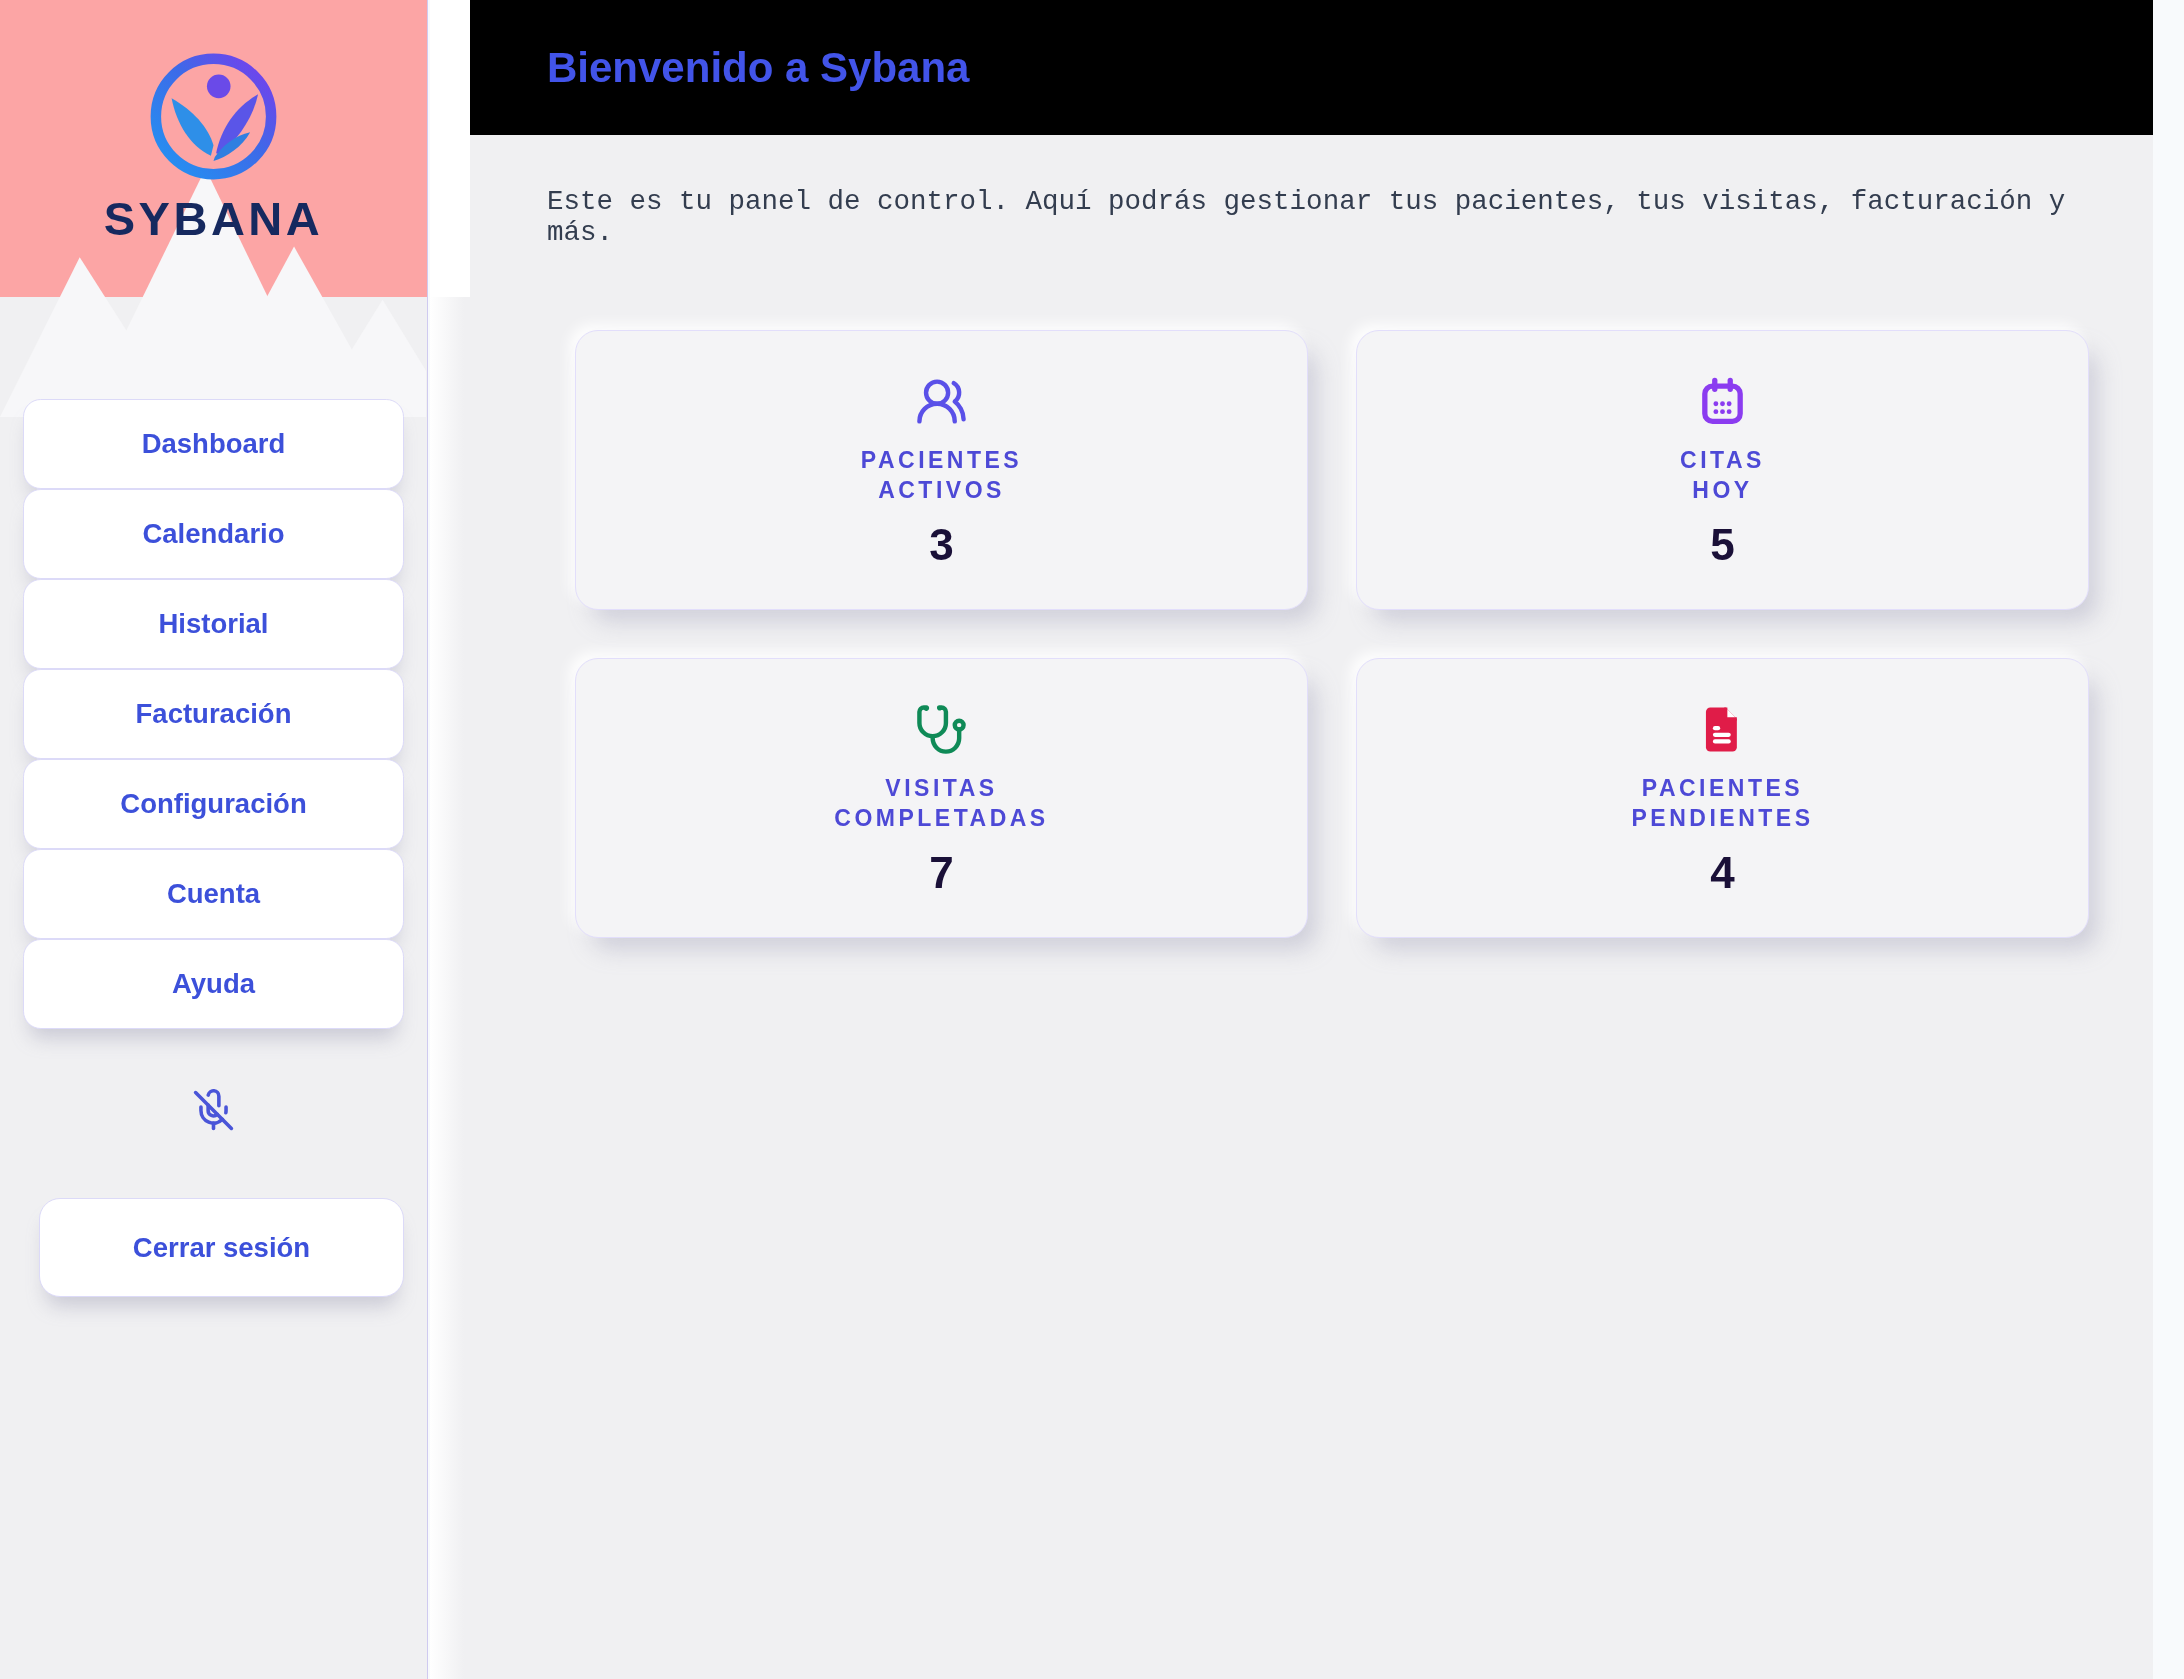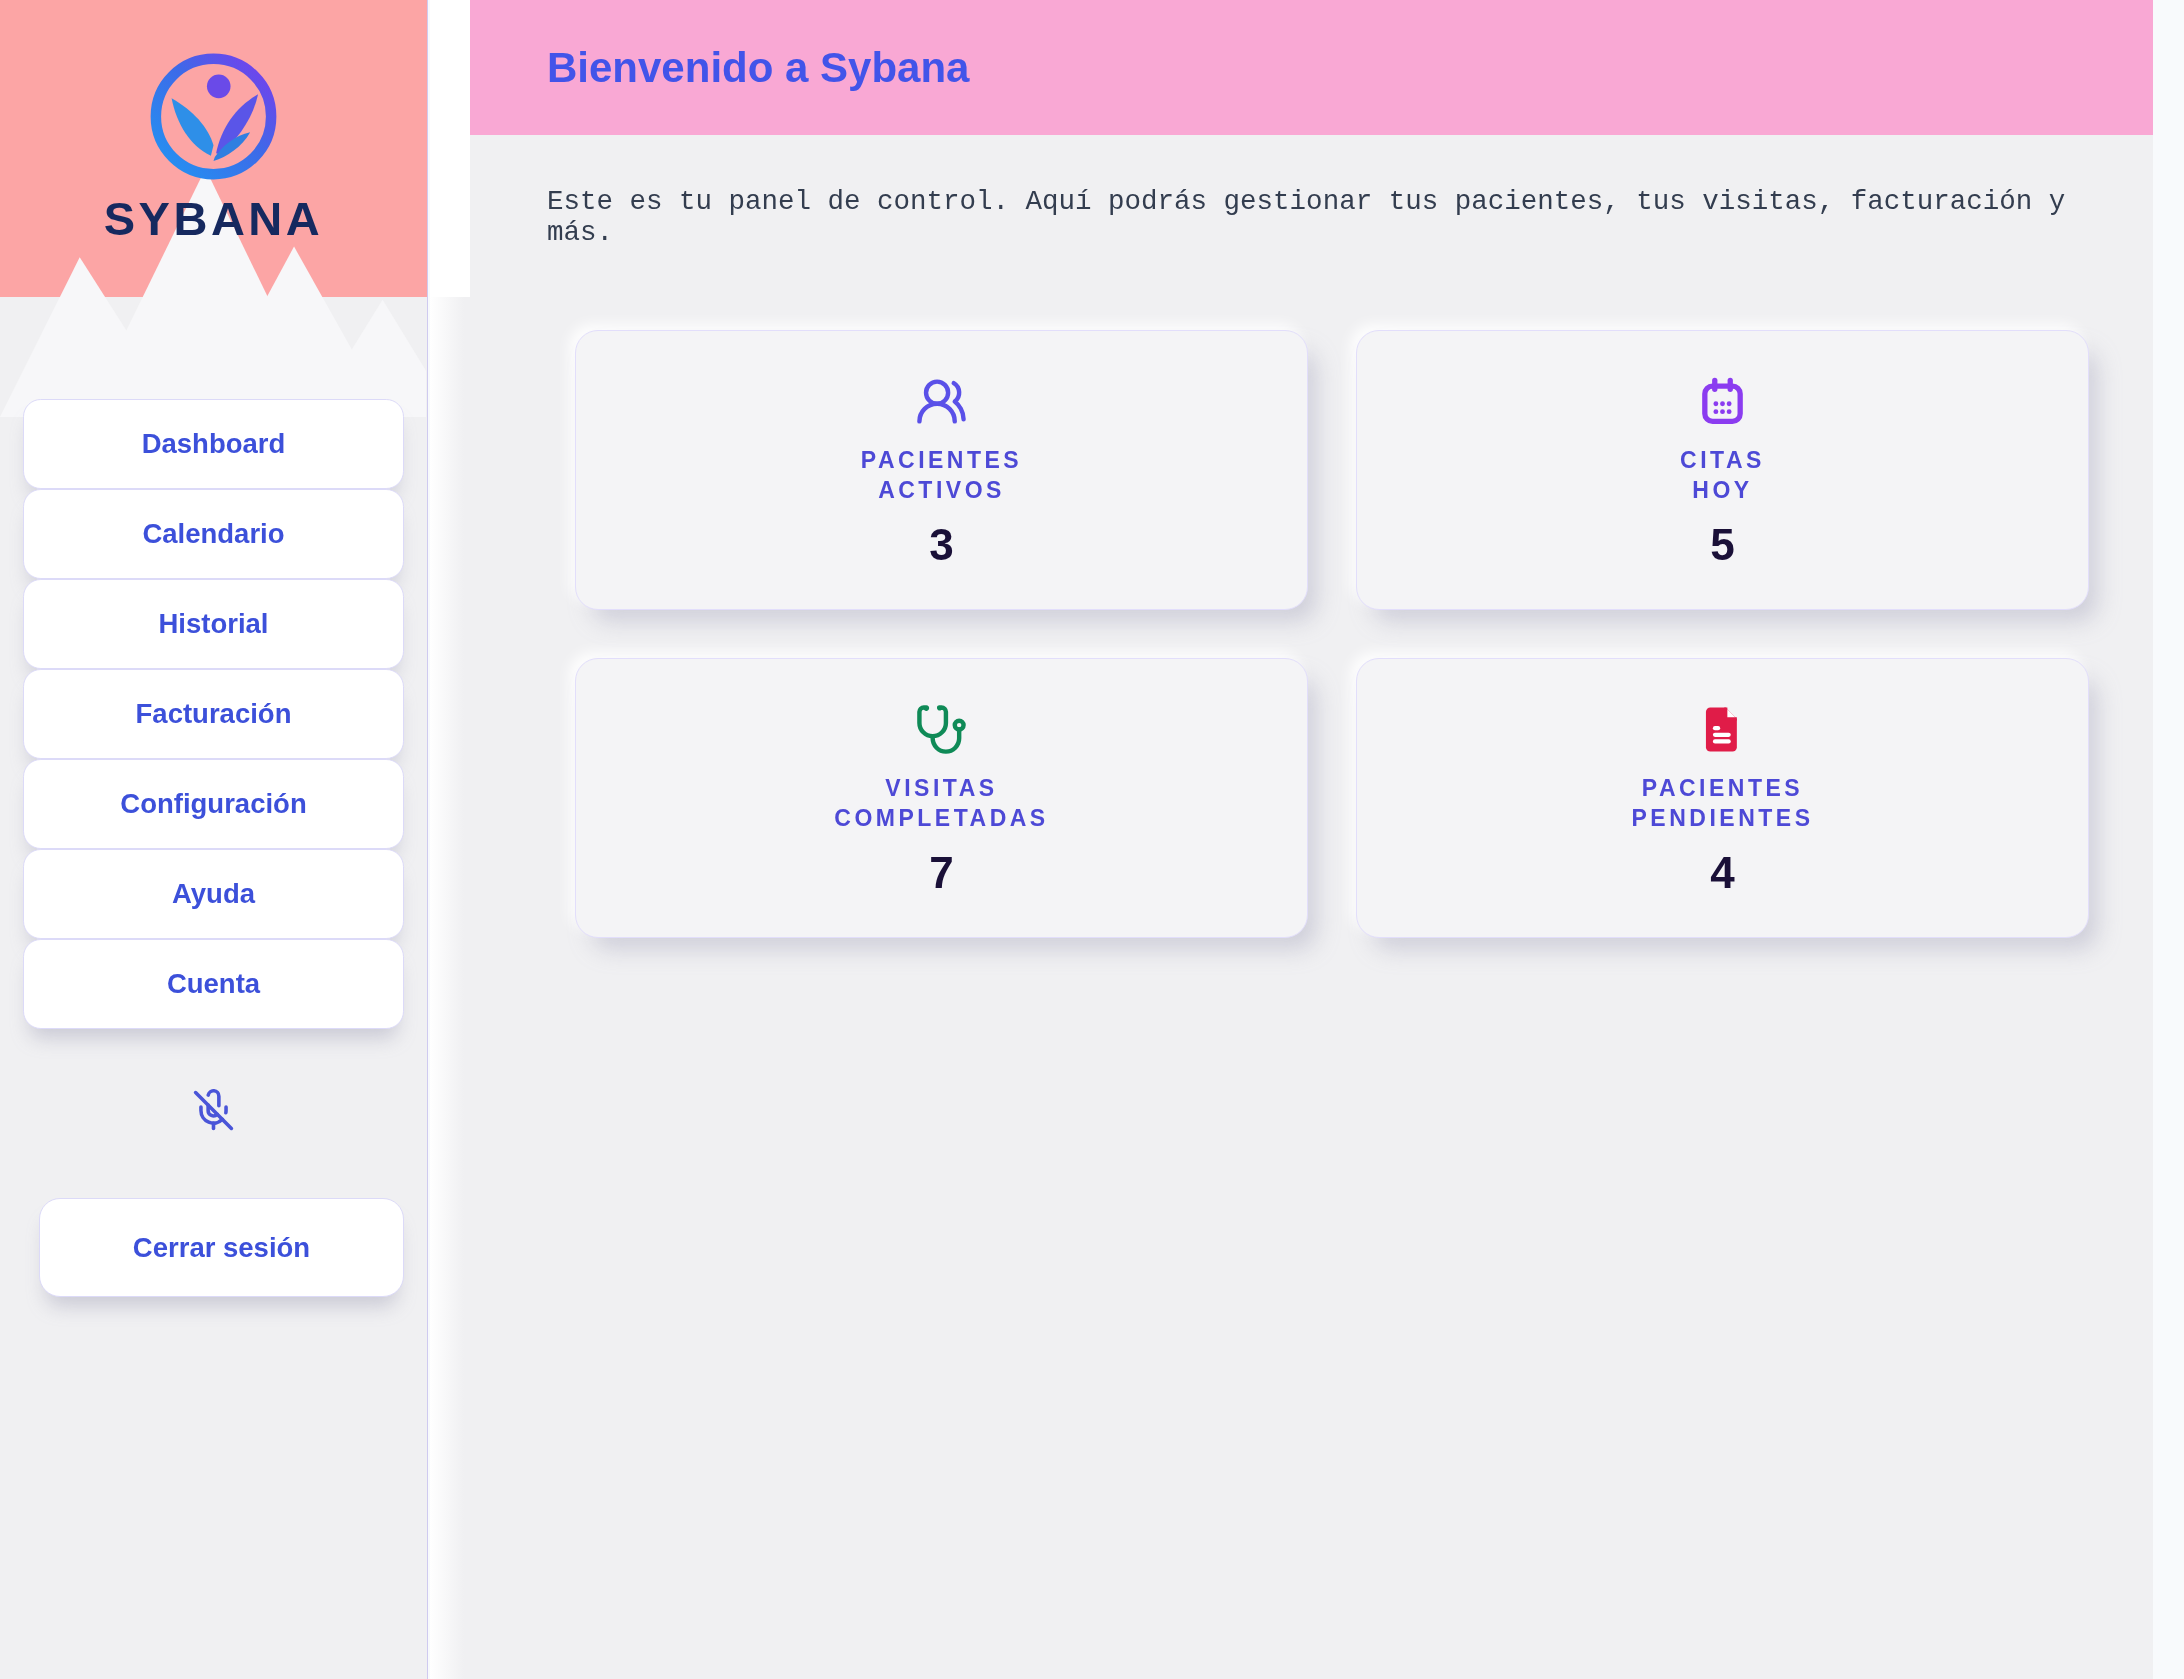--- a/index.html
+++ b/index.html
@@ -69,21 +69,21 @@
     position: absolute; left: 430px; top: 0; bottom: 0; width: 40px;
     background: linear-gradient(to right, #ffffff, #f0f0f2 85%);
     z-index: 1;
   }
   .gutter-top { height: 297px; background: #ffffff; }
 
   
   .main {
     position: absolute; left: 470px; top: 0; bottom: 0;
     width: 1683px;
-    background: #f9a8d4;
+    background: #000000;
   }
   .page-title {
     position: absolute; top: 43px; left: 77px;
     font-size: 42px; line-height: 1.2; font-weight: 800;
     color: #4254e9;
     z-index: 3;
   }
   .content {
     position: absolute; top: 135px; left: 0; right: 0; bottom: 0;
     background: #f0f0f2;
@@ -163,22 +163,22 @@
         <div class="brand">SYBANA</div>
       </div>
     </div>
 
     <nav class="menu">
       <button class="menu-btn">Dashboard</button>
       <button class="menu-btn">Calendario</button>
       <button class="menu-btn">Historial</button>
       <button class="menu-btn">Facturación</button>
       <button class="menu-btn">Configuración</button>
+      <button class="menu-btn">Cuenta</button>
       <button class="menu-btn">Ayuda</button>
-      <button class="menu-btn">Cuenta</button>
     </nav>
 
     <div class="mic-row">
       <svg viewBox="0 0 24 24" fill="none" stroke="currentColor" stroke-width="2" stroke-linecap="round" stroke-linejoin="round">
         <line x1="2" y1="2" x2="22" y2="22"></line>
         <path d="M9 9v3a3 3 0 0 0 5.12 2.12"></path>
         <path d="M15 9.34V4a3 3 0 0 0-5.94-.6"></path>
         <path d="M17 16.95A7 7 0 0 1 5 12v-2"></path>
         <path d="M19 10v2a7 7 0 0 1-.11 1.23"></path>
         <line x1="12" y1="19" x2="12" y2="22"></line>

